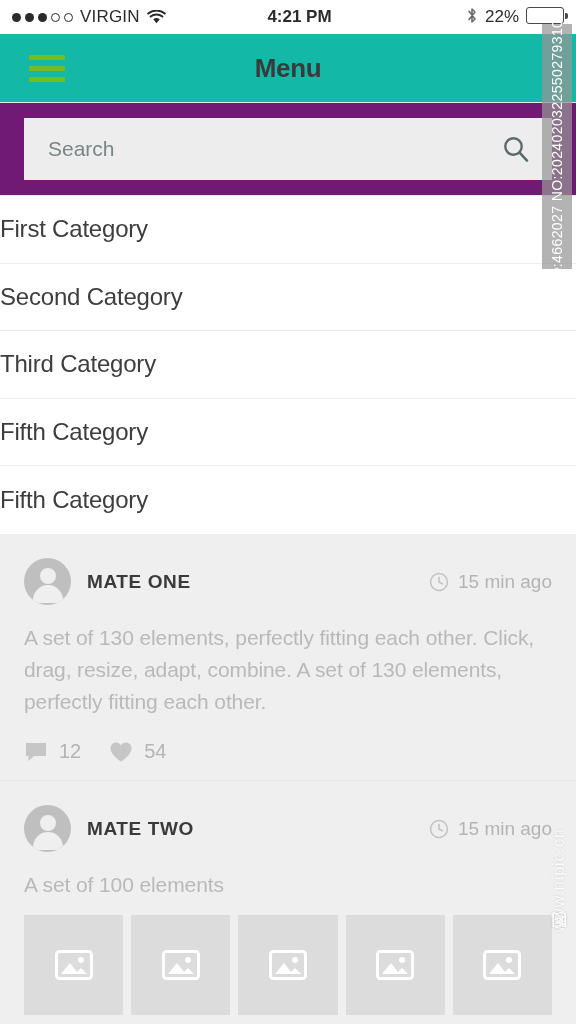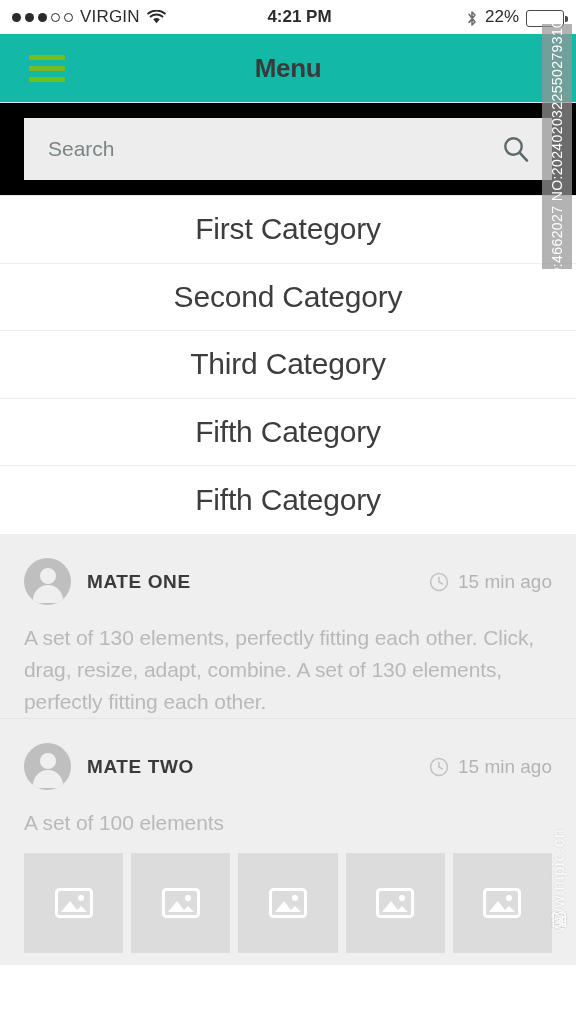--- a/index.html
+++ b/index.html
@@ -50,21 +50,21 @@
     text-align: center;
     font-size: 17px;
     font-weight: bold;
     color: #2b2b2b;
     pointer-events: none;
     padding-left: 23px;
   }
   .sb-right {
     margin-left: auto;
     display: flex;
-    align-items: flex-end;
+    align-items: flex-start;
     gap: 7px;
   }
   .bt { width: 12px; height: 17px; }
   .batt-pct { font-size: 17px; color: #2b2b2b; }
   .battery {
     width: 38px; height: 17px;
     border: 1.6px solid #4a4a4a;
     border-radius: 3px;
     position: relative;
     padding: 1.5px;
@@ -113,21 +113,21 @@
     text-align: center;
     font-size: 26px;
     font-weight: bold;
     color: #3a3a3a;
     letter-spacing: -0.3px;
   }
 
   
   .search-wrap {
     padding: 15px 24px 15px 24px;
-    background: #000000;
+    background: #701a75;
   }
   .search-box {
     height: 62px;
     background: #ededed;
     display: flex;
     align-items: center;
     padding: 0 22px 0 24px;
   }
   .search-input {
     flex: 1;
@@ -140,22 +140,21 @@
   }
   .search-input::placeholder { color: #7b8585; }
   .search-icon { width: 28px; height: 28px; flex: none; cursor: pointer; }
 
   
   .categories { background: #ffffff; border-top: 1px solid #ededed; }
   .cat-item {
     height: 67.5px;
     display: flex;
     align-items: center;
-    justify-content: center;
-    font-size: 30px;
+    font-size: 24px;
     color: #3d3d3d;
     border-bottom: 1px solid #ededed;
     cursor: pointer;
     letter-spacing: -0.2px;
   }
   .cat-item:last-child { border-bottom: none; }
 
   
   .feed { background: #efefef; }
   .post { padding: 24px 24px 0 24px; }
@@ -368,20 +367,38 @@
             <svg width="20" height="20" viewBox="0 0 20 20">
               <circle cx="10" cy="10" r="8.4" stroke="#c2c2c2" stroke-width="1.5" fill="none"></circle>
               <line x1="10" y1="10" x2="10" y2="5.4" stroke="#c2c2c2" stroke-width="1.5" stroke-linecap="round"></line>
               <line x1="10" y1="10" x2="13.4" y2="11.8" stroke="#c2c2c2" stroke-width="1.5" stroke-linecap="round"></line>
             </svg>
           </span>
           <span class="time-text">15 min ago</span>
         </div>
       </div>
       <div class="post-body">A set of 130 elements, perfectly fitting each other. Click, drag, resize, adapt, combine. A set of 130 elements, perfectly fitting each other.</div>
+      <div class="post-stats">
+        <div class="stat">
+          <span class="stat-icon">
+            <svg width="24" height="22" viewBox="0 0 24 22">
+              <path d="M2 2 h20 v13 h-12 l-5.5 5 v-5 H2 Z" fill="#c6c6c6"></path>
+            </svg>
+          </span>
+          <span class="stat-val">12</span>
+        </div>
+        <div class="stat">
+          <span class="stat-icon">
+            <svg width="24" height="22" viewBox="0 0 24 22">
+              <path d="M12 20.5 C12 20.5 1.5 13.8 1.5 7.4 C1.5 3.8 4.2 1.5 7.1 1.5 C9.3 1.5 11 2.8 12 4.5 C13 2.8 14.7 1.5 16.9 1.5 C19.8 1.5 22.5 3.8 22.5 7.4 C22.5 13.8 12 20.5 12 20.5 Z" fill="#c6c6c6"></path>
+            </svg>
+          </span>
+          <span class="stat-val">54</span>
+        </div>
+      </div>
     </div>
 
     <div class="post">
       <div class="post-head">
         <div class="avatar">
           <span class="head"></span>
           <span class="body"></span>
         </div>
         <span class="author">MATE TWO</span>
         <div class="time-wrap">

